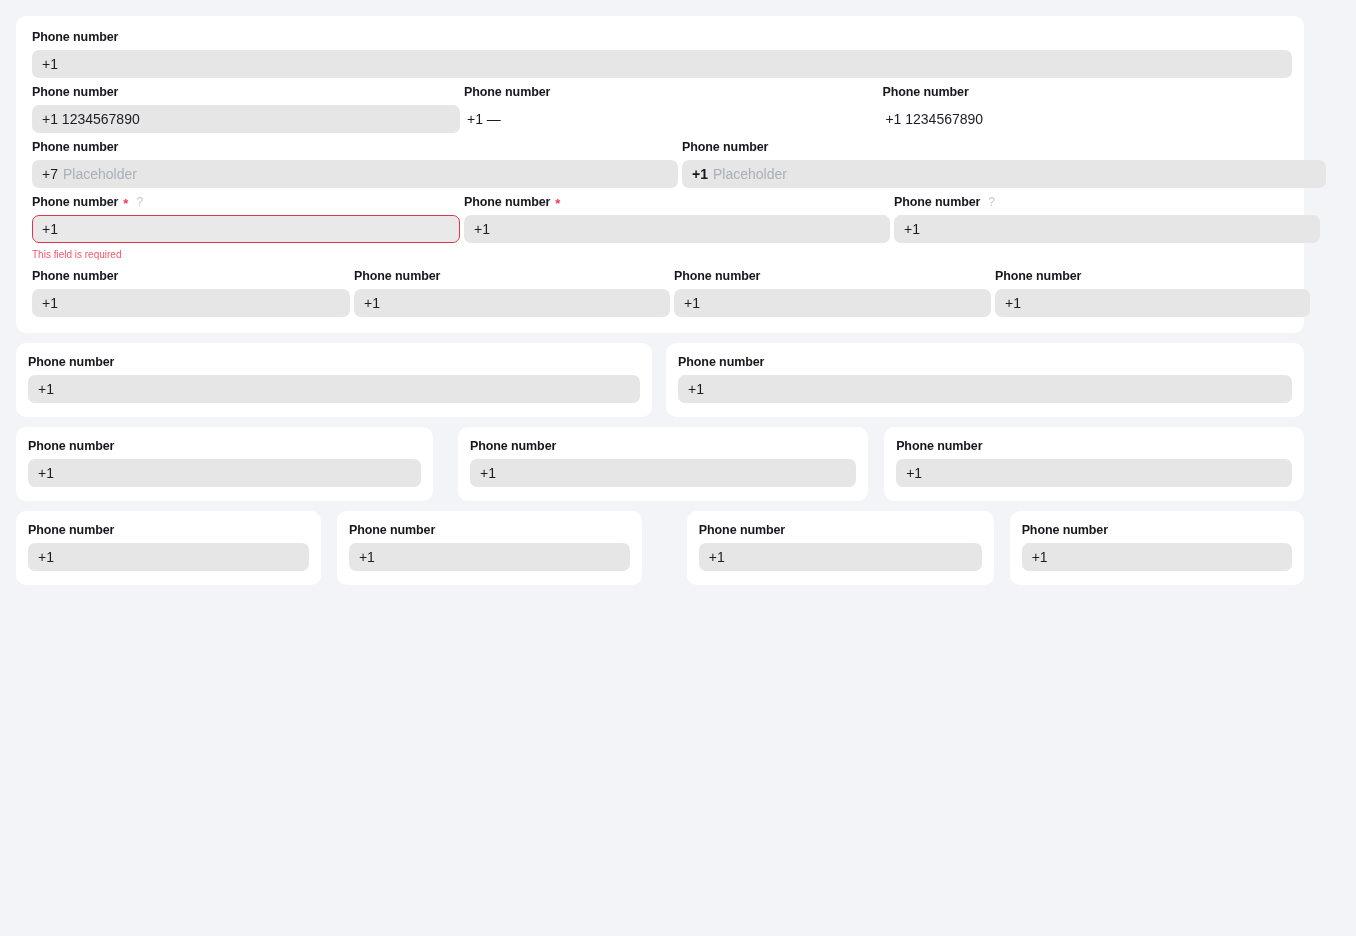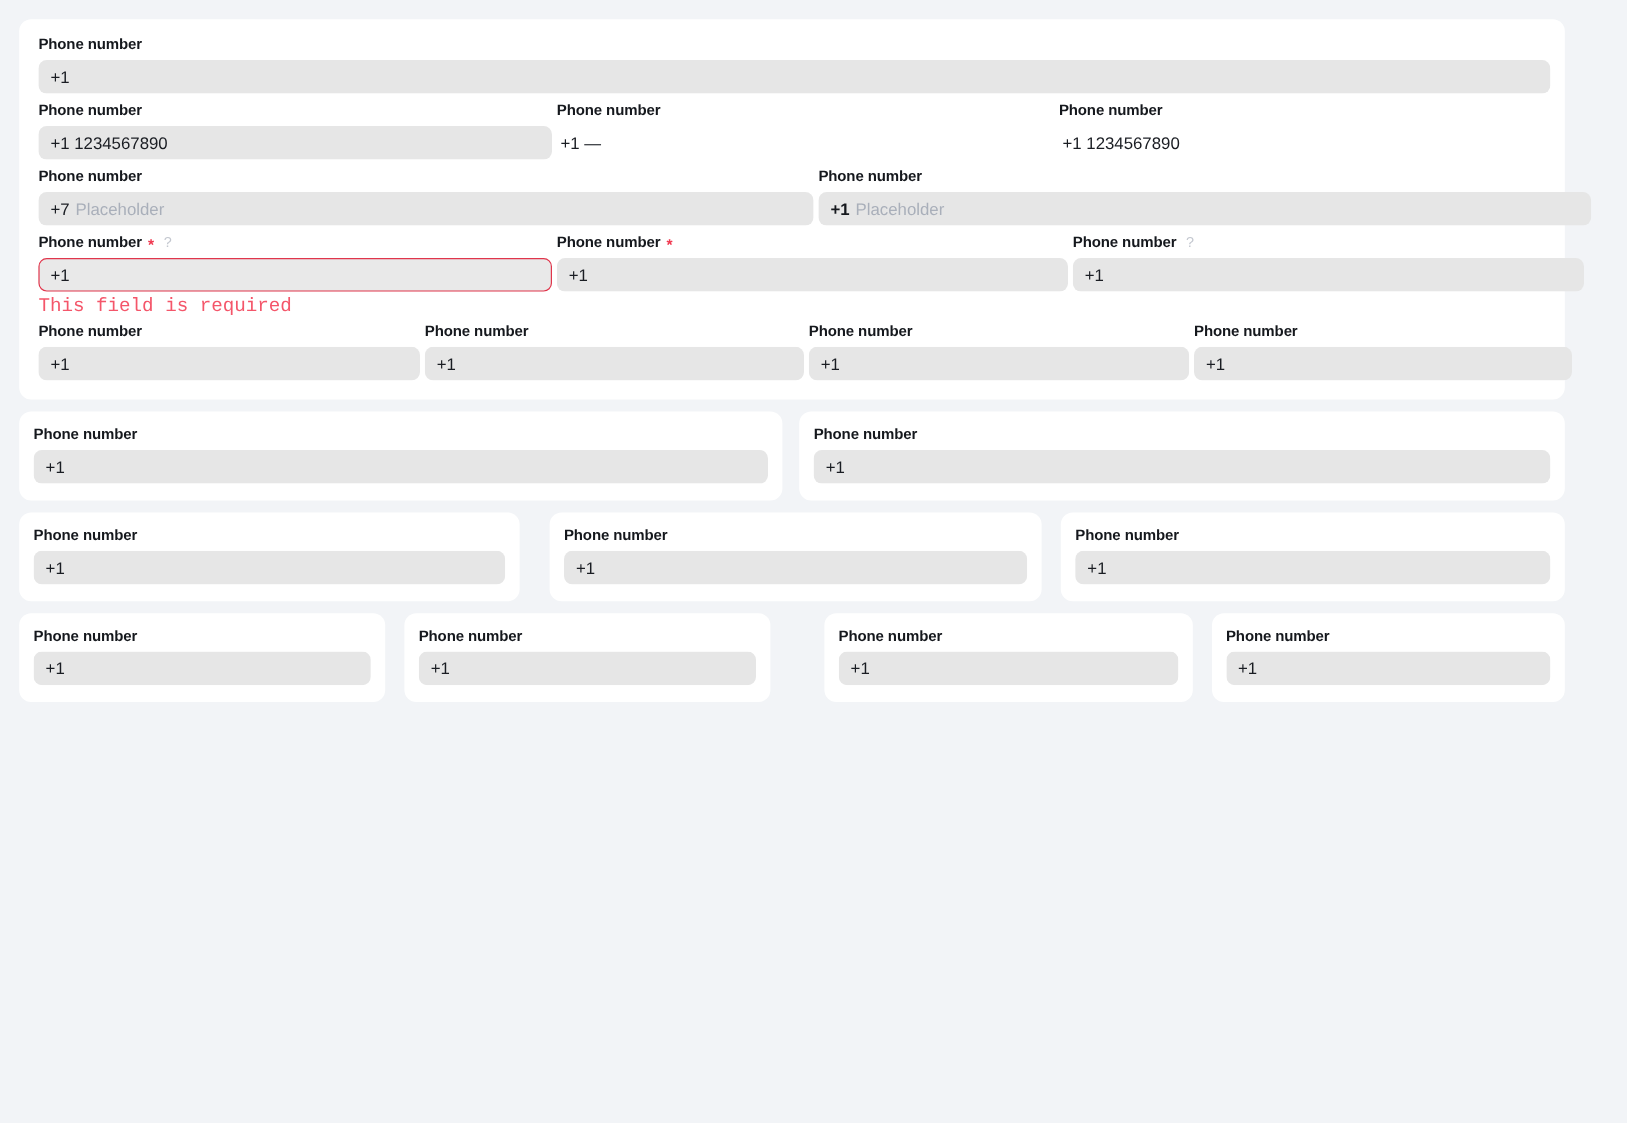--- a/index.html
+++ b/index.html
@@ -86,24 +86,23 @@
     color: #a9afba;
     margin-left: 5px;
   }
   .input .ph-strong-prefix { font-weight: 600; color: #15181d; }
   .input.error {
     border: 1.5px solid #e0364c;
     background: #e9e9e9;
   }
   .errmsg {
     color: #f4566a;
-    font-size: 16px;
+    font-size: 10px;
     margin-top: 6px;
     line-height: 12px;
-    font-family: Liberation Mono, monospace;
   }
   .plaintext {
     font-size: 14px;
     color: #1a1d23;
     height: 28px;
     display: flex;
     align-items: center;
     padding: 0 3px;
   }
 </style>

